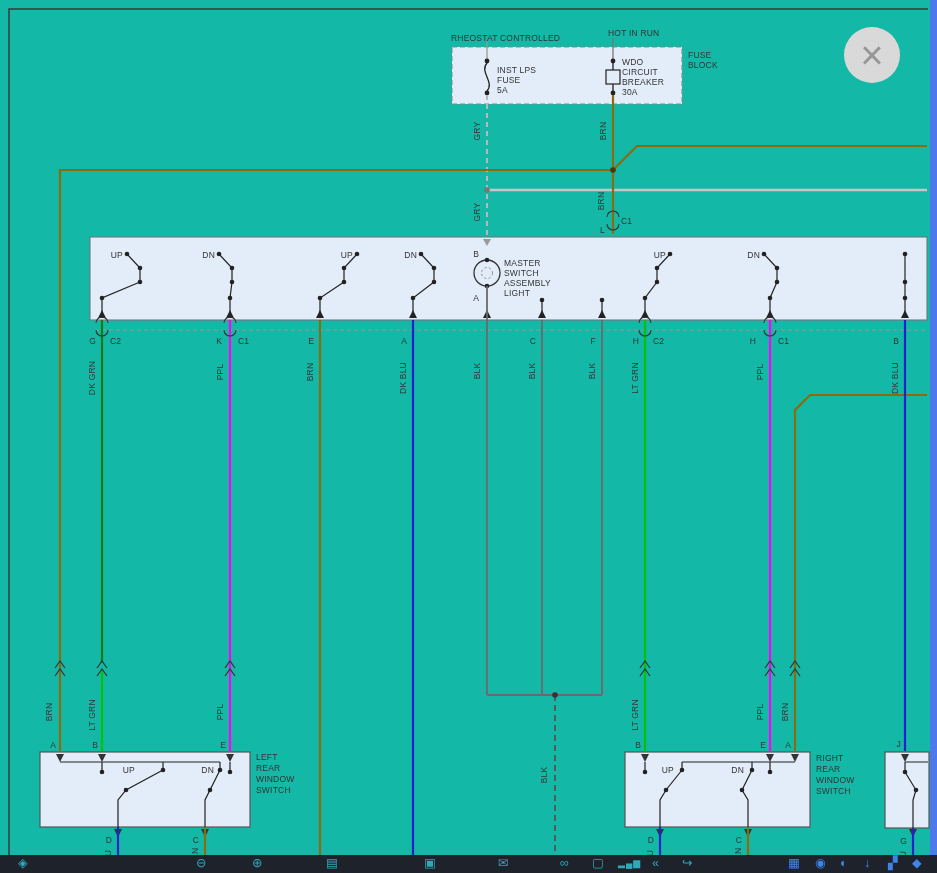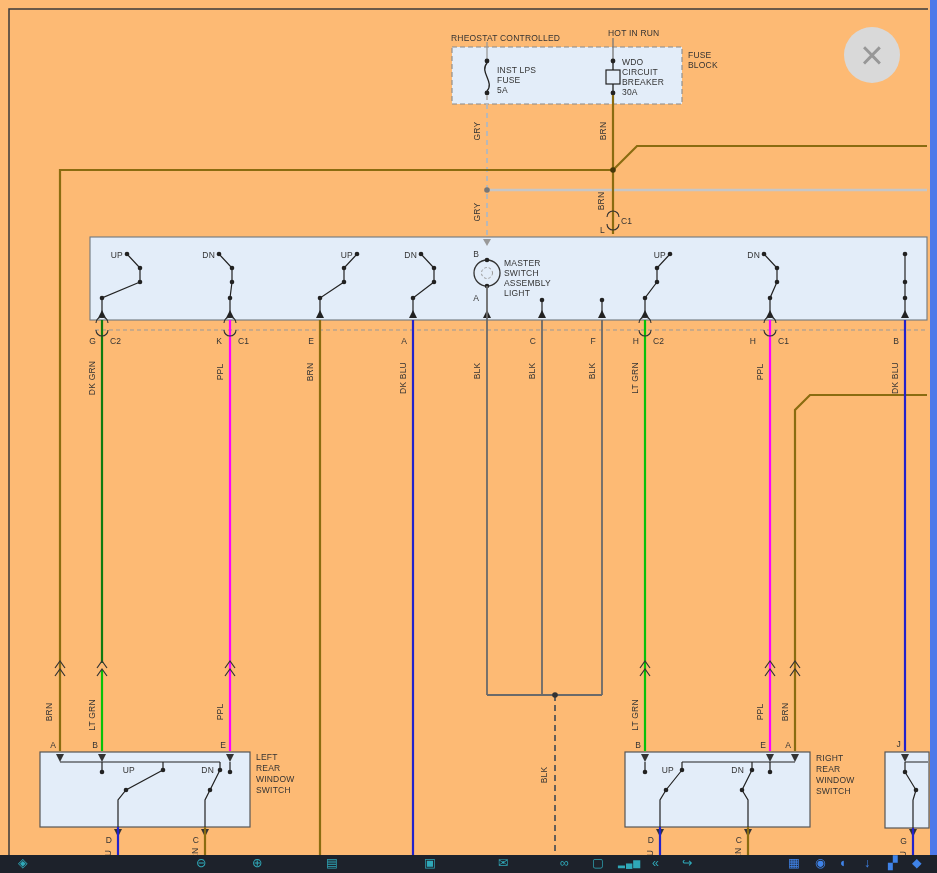--- a/index.html
+++ b/index.html
@@ -1,17 +1,17 @@
 <!DOCTYPE html>
 <html><head>
 <meta charset="utf-8">
 <style>
   html,body{margin:0;padding:0;background:#fff;width:937px;height:873px;overflow:hidden;
     font-family:"Liberation Sans",sans-serif;}
-  .screen{position:relative;width:937px;height:873px;background:#fdba74;}
+  .screen{position:relative;width:937px;height:873px;background:#14b8a6;}
   svg{position:absolute;top:0;left:0;}
   svg text{font-family:"Liberation Sans",sans-serif;font-size:8.5px;fill:#333;letter-spacing:.2px;}
   .close-btn{position:absolute;left:844px;top:27px;width:56px;height:56px;border-radius:50%;
     background:#d9d9d9;display:flex;align-items:center;justify-content:center;
     font-size:40px;color:#979797;cursor:pointer;user-select:none;line-height:1;}
   .strip{position:absolute;right:0;top:0;width:7px;height:855px;background:#4d79ea;}
   .toolbar{position:absolute;left:0;top:855px;width:937px;height:18px;background:#1d222b;}
   .ti{position:absolute;top:0;height:18px;line-height:17px;font-size:12.5px;cursor:pointer;}
   .teal{color:#2fa8b8}.blue{color:#3f83e8}
   .ti.small{font-size:9px;letter-spacing:1px;}

